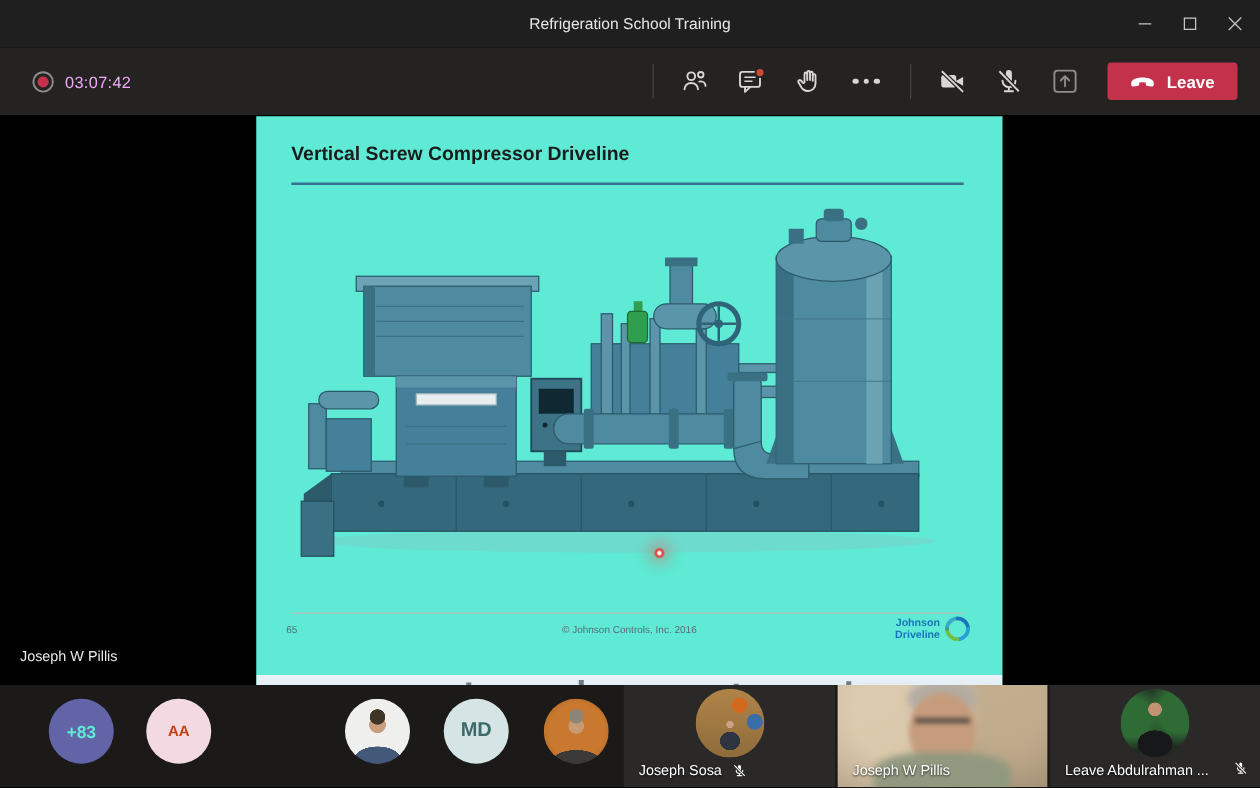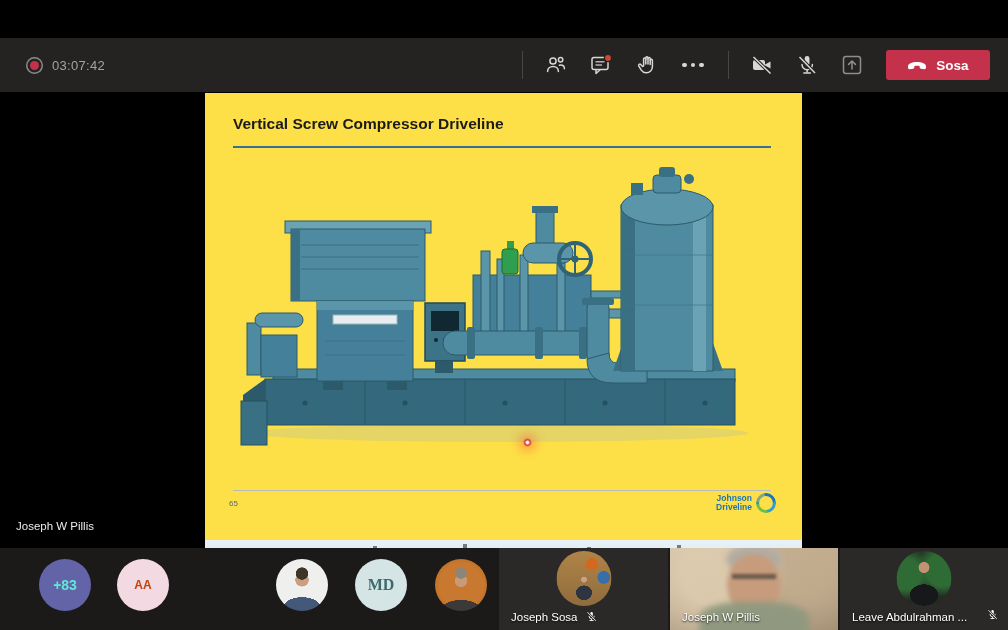--- a/index.html
+++ b/index.html
@@ -13,39 +13,39 @@
   .win-controls { position:absolute; right:2px; top:0; height:38px; display:flex; }
   .win-btn { width:36px; height:38px; display:flex; align-items:center; justify-content:center;
     background:transparent; border:none; cursor:pointer; color:#c8c6c4; }
   .win-btn svg { stroke:#c8c6c4; }
 
   
   .toolbar { position:absolute; left:0; top:38px; width:1008px; height:54px; background:#252322; }
   .record-group { position:absolute; left:26px; top:0; height:54px; display:flex; align-items:center; gap:13px; }
   .record-dot { width:9px; height:9px; border-radius:50%; background:#c4314b;
     box-shadow:0 0 0 2.5px #252322, 0 0 0 4px #8d8b89; margin-left:4px; }
-  .timer { color:#a3a3a3; font-size:13px; letter-spacing:.3px; }
+  .timer { color:#f0abfc; font-size:13px; letter-spacing:.3px; }
   .request-btn { position:absolute; left:358px; top:12px; width:136px; height:30px;
     background:transparent; border:1px solid #6f6d6b; border-radius:2px;
     color:#ffffff; font-size:13px; font-weight:bold; cursor:pointer; font-family:"Liberation Sans",sans-serif; }
   .tb-divider { position:absolute; top:13px; width:1px; height:28px; background:#484644; }
   .div1 { left:522px; } .div2 { left:728px; }
   .icon-btn { position:absolute; top:11px; width:32px; height:32px; background:transparent; border:none;
     display:flex; align-items:center; justify-content:center; cursor:pointer; }
   .i-people { left:540px; } .i-chat { left:585px; } .i-hand { left:631px; } .i-more { left:677px; }
   .i-cam { left:746px; } .i-mic { left:791px; } .i-share { left:836px; }
   .leave-btn { position:absolute; left:886px; top:12px; width:104px; height:30px; background:#c4314b;
     border:none; border-radius:3px; color:#fff; font-size:13.5px; font-weight:bold; cursor:pointer;
     display:flex; align-items:center; justify-content:center; gap:9px; font-family:"Liberation Sans",sans-serif; }
   .dots { display:flex; gap:4px; }
   .dots span { width:4.5px; height:4.5px; border-radius:50%; background:#d8d7d6; }
 
   
   .stage { position:absolute; left:0; top:92px; width:1008px; height:456px; background:#000; }
-  .slide { position:absolute; left:205px; top:1px; width:597px; height:483px; background:#fde047; overflow:hidden; }
+  .slide { position:absolute; left:205px; top:1px; width:597px; height:483px; background:#5eead4; overflow:hidden; }
   .slide-title { position:absolute; left:28px; top:22px; font-size:15.5px; font-weight:bold; color:#1b1b1b; }
   .slide-rule { position:absolute; left:28px; top:53px; width:538px; height:2px; background:#39708f; }
   .machine { position:absolute; left:30px; top:70px; width:545px; height:295px; }
   .laser-dot { position:absolute; left:318px; top:345px; width:9px; height:9px; border-radius:50%;
     background:radial-gradient(circle, #ffffff 0 18%, #e03a2f 40%, rgba(224,58,47,.45) 65%, rgba(224,58,47,0) 100%);
     box-shadow:0 0 10px 5px rgba(240,80,70,.35); }
   .footer-rule { position:absolute; left:28px; top:397px; width:538px; height:1px; background:#b9bcbe; }
   .page-num { position:absolute; left:24px; top:406px; font-size:8px; color:#5a6b7a; }
   .copyright { position:absolute; left:0; right:0; top:406px; text-align:center; font-size:8px; color:#5a6b7a; }
   .jc-logo { position:absolute; right:26px; top:400px; display:flex; align-items:center; gap:4px; }
@@ -53,21 +53,21 @@
   .skyline { position:absolute; left:0; bottom:0; width:597px; height:36px; }
   .presenter-label { position:absolute; left:16px; bottom:16px; color:#eceae8; font-size:11.5px; }
 
   
   .filmstrip { position:absolute; left:0; top:548px; width:1008px; height:82px; background:#1b1a19; }
   .avatar { position:absolute; top:11px; width:52px; height:52px; border-radius:50%;
     display:flex; align-items:center; justify-content:center; font-weight:bold; cursor:pointer; }
   .av-overflow { left:39px; background:#6264a7; color:#5eead4; font-size:14px; }
   .av-aa { left:117px; background:#f3d9e2; color:#c2410c; font-size:12px; }
   .av-ma { left:196px; background:#f6ddcc; color:#a04b2c; font-size:16px; }
-  .av-md { left:355px; background:#d5e4e4; color:#3d6b6b; font-size:16px;font-family:Liberation Serif, serif; }
+  .av-md { left:355px; background:#d5e4e4; color:#3d6b6b; font-size:16px; }
   .av-photo4 { left:276px;
     background:
       radial-gradient(circle at 50% 28%, #3e3428 0 13%, rgba(0,0,0,0) 14%),
       radial-gradient(circle at 50% 40%, #c99f7f 0 16%, rgba(0,0,0,0) 17%),
       radial-gradient(ellipse 60% 34% at 50% 94%, #44597a 0 60%, rgba(0,0,0,0) 61%),
       #efefed; }
   .av-photo6 { left:435px;
     background:
       radial-gradient(circle at 50% 27%, #8c8578 0 12%, rgba(0,0,0,0) 13%),
       radial-gradient(circle at 50% 42%, #c89a75 0 15%, rgba(0,0,0,0) 16%),
@@ -110,20 +110,41 @@
   .v-glasses { position:absolute; left:50%; transform:translateX(-50%); top:26px; width:44px; height:5px;
     background:#6a5a4c; filter:blur(1.5px); }
   .v-shirt { position:absolute; left:50%; transform:translateX(-50%); bottom:-10px; width:110px; height:38px;
     border-radius:40% 40% 0 0; background:#90997f; filter:blur(3px); }
 </style>
 </head>
 <body>
 
 <div class="window">
 
+  <div class="titlebar">
+    <div class="titlebar-title">Refrigeration School Training</div>
+    <div class="win-controls">
+      <button class="win-btn">
+        <svg width="12" height="12" viewBox="0 0 12 12">
+            <line x1="1" y1="6" x2="11" y2="6" stroke-width="1"></line>
+          </svg>
+      </button>
+      <button class="win-btn">
+        <svg width="12" height="12" viewBox="0 0 12 12" fill="none">
+            <rect x="1.5" y="1.5" width="9" height="9" stroke-width="1"></rect>
+          </svg>
+      </button>
+      <button class="win-btn">
+        <svg width="12" height="12" viewBox="0 0 12 12">
+            <line x1="1" y1="1" x2="11" y2="11" stroke-width="1"></line>
+            <line x1="11" y1="1" x2="1" y2="11" stroke-width="1"></line>
+          </svg>
+      </button>
+    </div>
+  </div>
 
   <div class="toolbar">
     <div class="record-group">
       <span class="record-dot"></span>
       <span class="timer">03:07:42</span>
     </div>
 
 
     <div class="tb-divider div1"></div>
 
@@ -190,21 +211,21 @@
         <rect x="4.5" y="4.5" width="17" height="17" rx="2.5"></rect>
         <line x1="13" y1="17" x2="13" y2="9.5"></line>
         <path d="M9.6 12.4 13 9l3.4 3.4"></path>
       </svg>
     </button>
 
     <button class="leave-btn">
       <svg width="20" height="12" viewBox="0 0 20 12">
         <path d="M1 7.2C1 4.8 5 3 10 3s9 1.8 9 4.2v1.6c0 .9-.8 1.5-1.7 1.4l-3.4-.5c-.8-.1-1.3-.8-1.3-1.6v-1c-.8-.2-1.7-.3-2.6-.3s-1.8.1-2.6.3v1c0 .8-.5 1.5-1.3 1.6l-3.4.5C1.8 10.3 1 9.7 1 8.8z" fill="#ffffff"></path>
       </svg>
-      <span>Sosa</span>
+      <span>Leave</span>
     </button>
   </div>
 
   <div class="stage">
     <div class="slide">
       <div class="slide-title">Vertical Screw Compressor Driveline</div>
       <div class="slide-rule"></div>
 
       <svg class="machine" viewBox="0 0 545 295">
         <ellipse cx="265" cy="270" rx="248" ry="9" fill="#9db3bc" opacity="0.25"></ellipse>
@@ -284,20 +305,21 @@
         <rect x="418" y="12" width="28" height="18" rx="4" fill="#4f8ba0" stroke="#2c5a6b"></rect>
         <rect x="424" y="4" width="16" height="10" rx="3" fill="#3a7084"></rect>
         <rect x="396" y="20" width="12" height="12" fill="#3a7084"></rect>
         <circle cx="454" cy="16" r="5" fill="#3a7084"></circle>
       </svg>
 
       <div class="laser-dot"></div>
 
       <div class="footer-rule"></div>
       <div class="page-num">65</div>
+      <div class="copyright">© Johnson Controls, Inc. 2016</div>
 
       <div class="jc-logo">
         <div class="jc-text">
           <div>Johnson</div>
           <div>Driveline</div>
         </div>
         <svg width="20" height="20" viewBox="0 0 20 20" fill="none" stroke-linecap="round">
           <path d="M10 1.6 A8.4 8.4 0 0 1 18.4 10" stroke="#1b75bb" stroke-width="3"></path>
           <path d="M18.4 10 A8.4 8.4 0 0 1 10 18.4" stroke="#2a9fd8" stroke-width="3"></path>
           <path d="M10 18.4 A8.4 8.4 0 0 1 1.6 10" stroke="#72bf44" stroke-width="3"></path>

